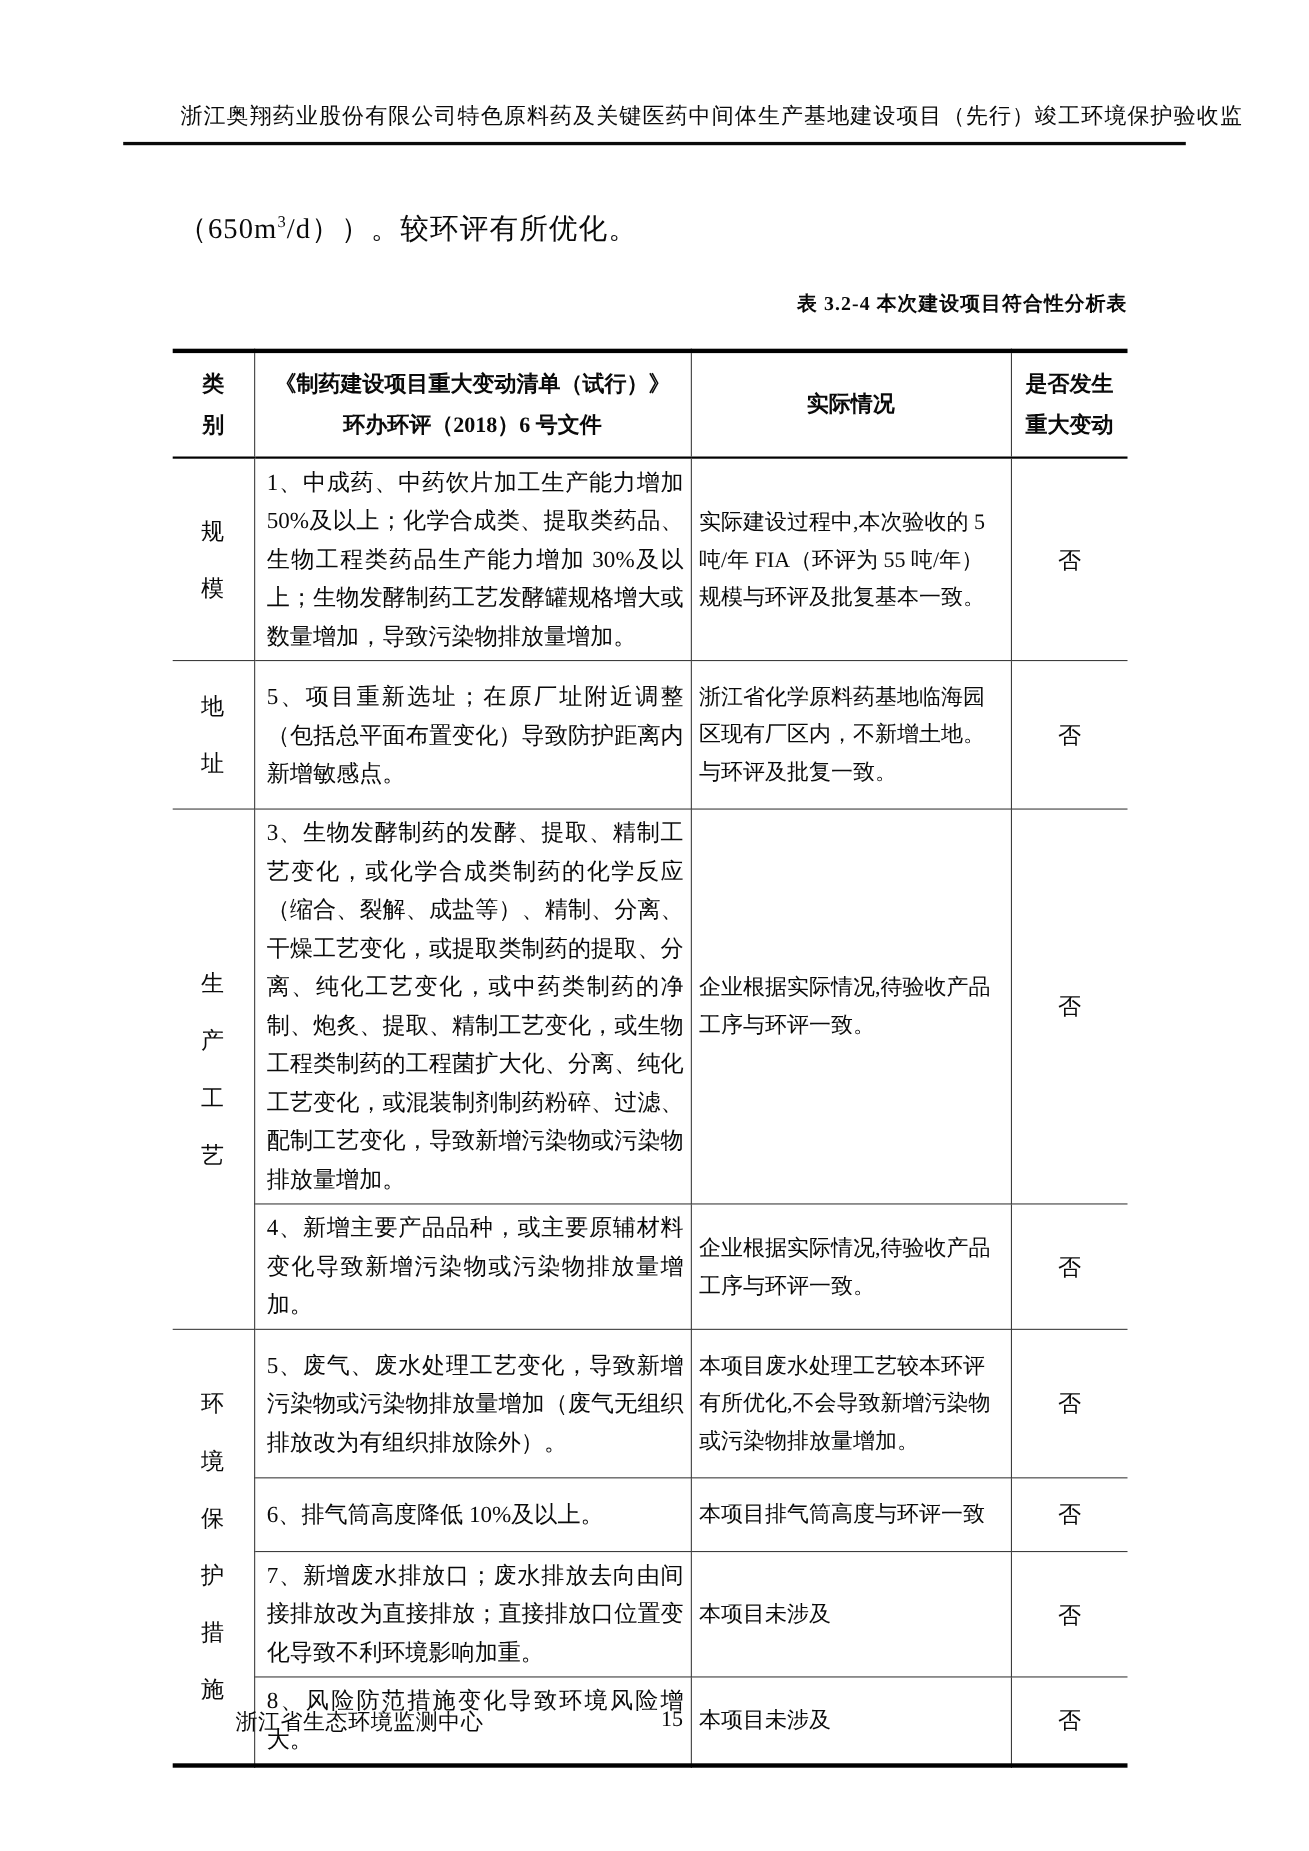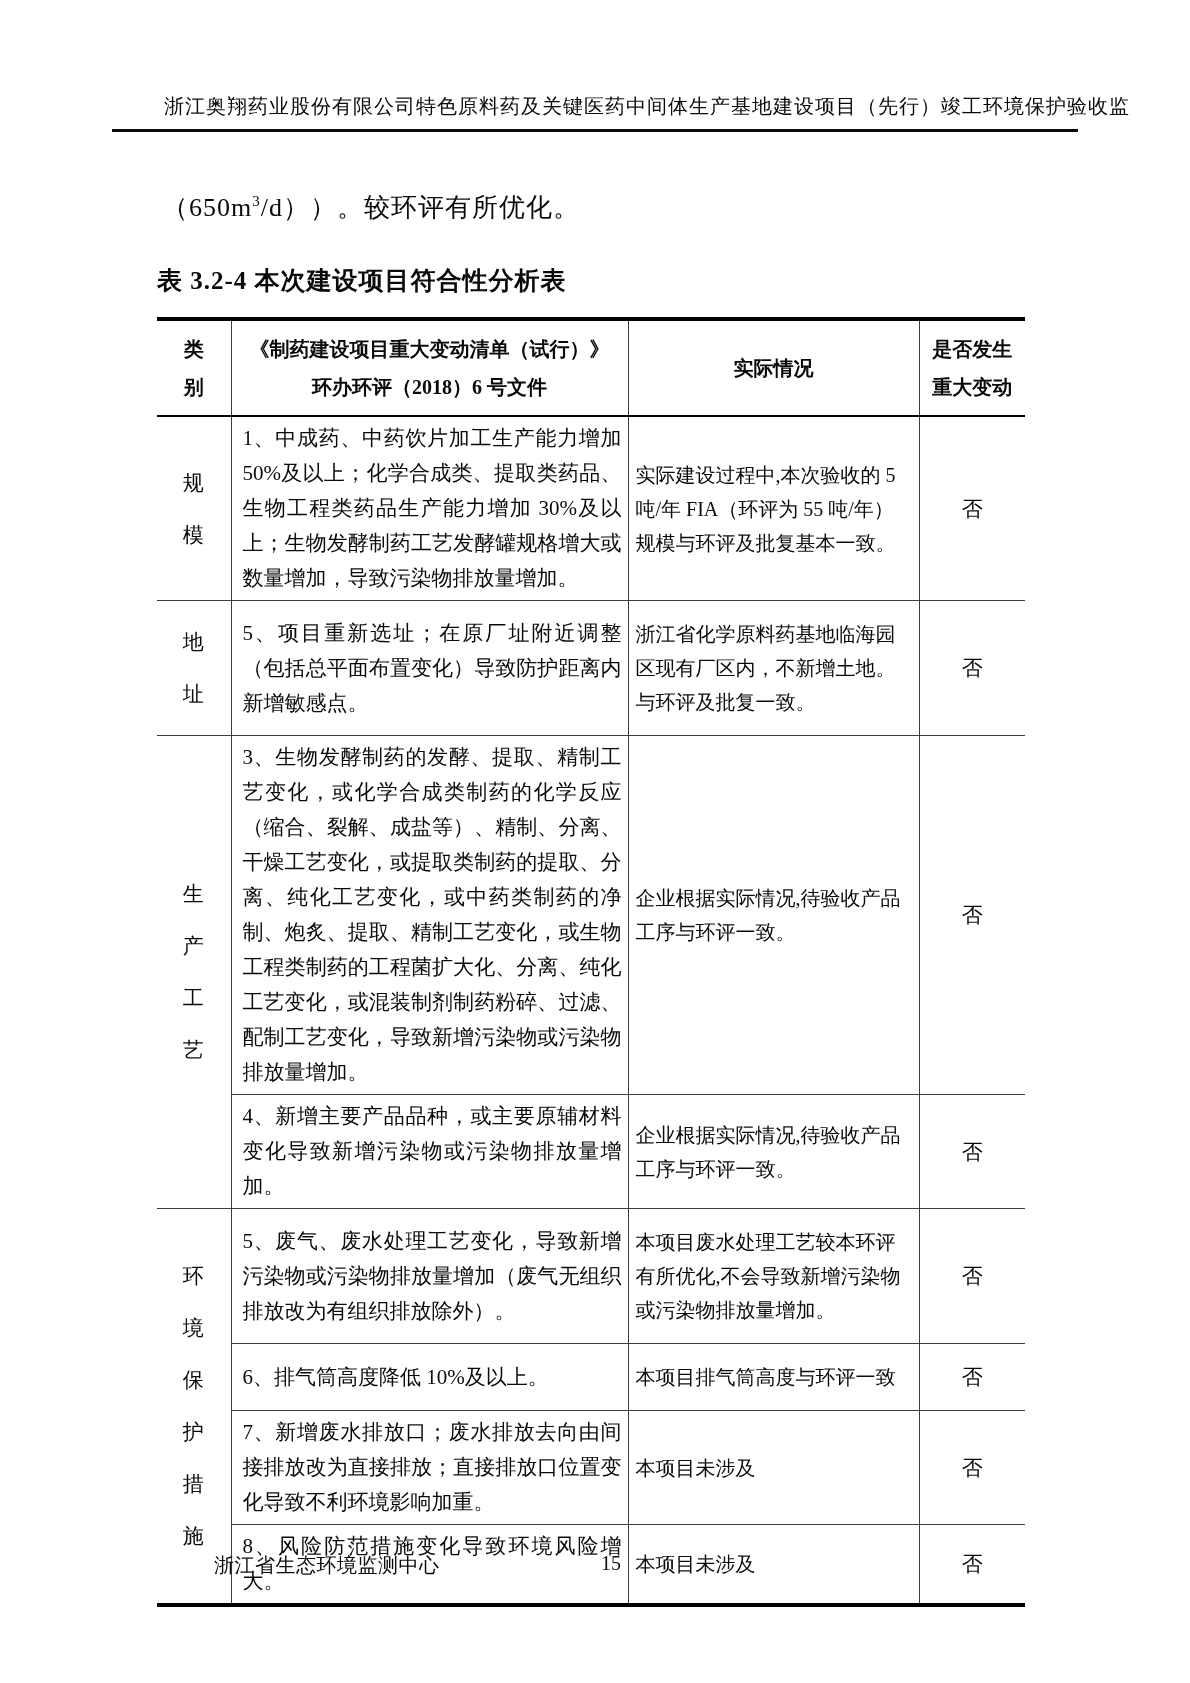--- a/index.html
+++ b/index.html
@@ -46,22 +46,22 @@
     top: 212px; left: 167px;
     font-size: 28px;
     font-weight: bold;
     letter-spacing: 0.5px;
   }
 
   
   .table-title {
     position: absolute;
     top: 264px; left: 157px; width: 868px;
-    text-align: left;
-    font-size: 25px;
+    text-align: right;
+    font-size: 18px;
     font-weight: bold;
     letter-spacing: 1px;
   }
 
   
   table.compliance-table {
     position: absolute;
     top: 317px; left: 157px;
     width: 868px;
     table-layout: fixed;

